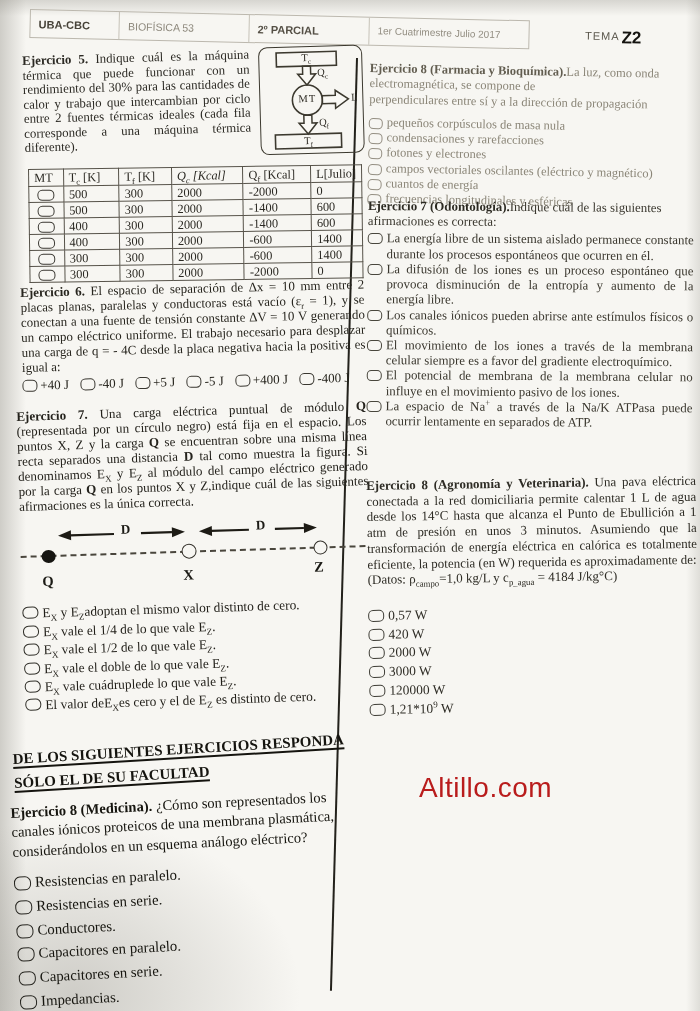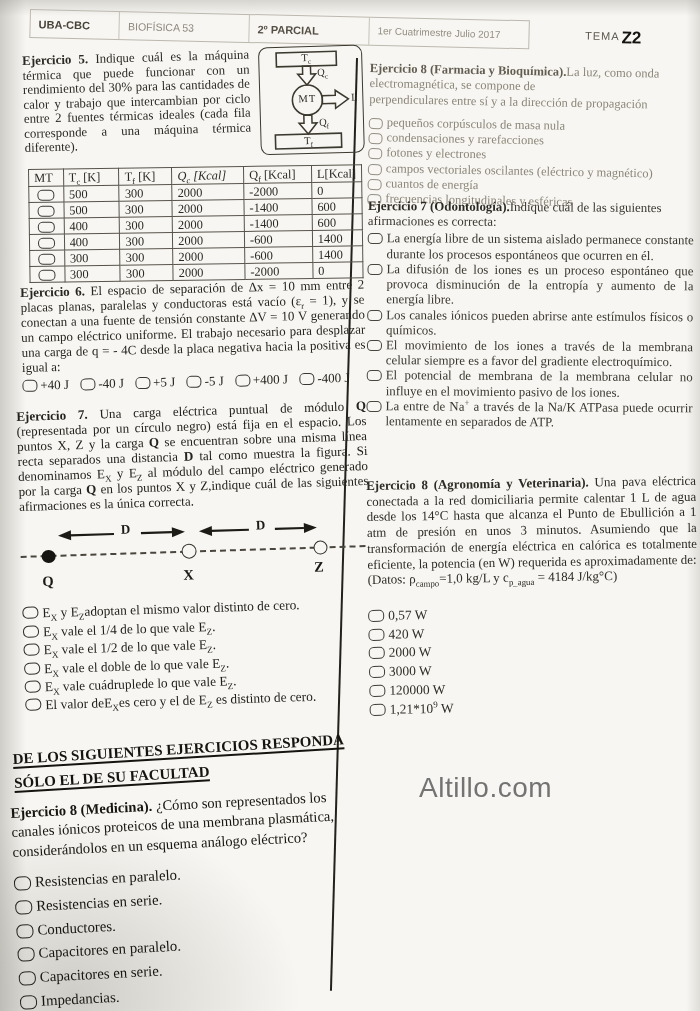--- a/index.html
+++ b/index.html
@@ -122,21 +122,21 @@
   .odo-opts{margin-top:2px;}
   .odo-opts .cb{width:13px;height:9px;border-radius:4.5px;}
 
   .b-agro{left:366px;top:478px;width:330px;transform:rotate(-.9deg);transform-origin:left top;
     font-size:13px;line-height:1.21;color:#2e2c25;}
   .agro-opts{margin-top:20px;font-size:13.4px;}
   .agro-opts .opt{margin-bottom:2.5px;}
   .agro-opts .cb{width:14px;height:10px;border-radius:5px;}
 
   .watermark{left:419px;top:772px;font-family:"Liberation Sans","DejaVu Sans",sans-serif;
-    font-size:28px;color:#737373;letter-spacing:.5px;}
+    font-size:28px;color:#b91c1c;letter-spacing:.5px;}
 </style>
 </head>
 <body>
 
 <div class="page">
 
   <div class="shade shade-left"></div>
   <div class="shade shade-top"></div>
   <div class="shade shade-right"></div>
   <div class="shade shade-bl"></div>
@@ -177,21 +177,21 @@
 
   <div class="abs b-table">
     <table>
       <thead>
         <tr>
           <th style="width:30px;"><span>MT</span></th>
           <th style="width:62px;"><span>T</span><sub>c</sub><span> [K]</span></th>
           <th style="width:56px;"><span>T</span><sub>f</sub><span> [K]</span></th>
           <th style="width:76px;font-style:italic;"><span>Q</span><sub>c</sub><span> [Kcal]</span></th>
           <th style="width:70px;border-radius:7px;"><span>Q</span><sub>f</sub><span> [Kcal]</span></th>
-          <th><span>L[Kcal]</span></th>
+          <th><span>L[Julio]</span></th>
         </tr>
       </thead>
       <tbody>
         <tr>
           <td class="mt-cell"><span class="cb cb-wide"></span></td>
           <td>500</td>
           <td>300</td>
           <td>2000</td>
           <td>-2000</td>
           <td>0</td>
@@ -407,21 +407,21 @@
       <div class="opt just">
           <span class="cb"></span>
           <span class="otext">El movimiento de los iones a través de la membrana celular siempre es a favor del gradiente electroquímico.</span>
         </div>
       <div class="opt just">
           <span class="cb"></span>
           <span class="otext">El potencial de membrana de la membrana celular no influye en el movimiento pasivo de los iones.</span>
         </div>
       <div class="opt just">
           <span class="cb"></span>
-          <span class="otext"><span>La entre de Na</span><sup>+</sup><span> a través de la Na/K ATPasa puede ocurrir lentamente en separados de ATP.</span></span>
+          <span class="otext"><span>La espacio de Na</span><sup>+</sup><span> a través de la Na/K ATPasa puede ocurrir lentamente en separados de ATP.</span></span>
         </div>
     </div>
   </div>
 
   <div class="abs b-agro">
     <p class="just"><b class="ttl">Ejercicio 8 (Agronomía y Veterinaria).</b> <span>Una pava eléctrica conectada a la red domiciliaria permite calentar 1 L de agua desde los 14°C hasta que alcanza el Punto de Ebullición a 1 atm de presión en unos 3 minutos. Asumiendo que la transformación de energía eléctrica en calórica es totalmente eficiente, la potencia (en W) requerida es aproximadamente de:</span></p>
     <p><span>(Datos: ρ</span><sub>campo</sub><span>=1,0 kg/L y c</span><sub>p_agua</sub><span> = 4184 J/kg°C)</span></p>
     <div class="agro-opts">
       <div class="opt">
           <span class="cb"></span>

